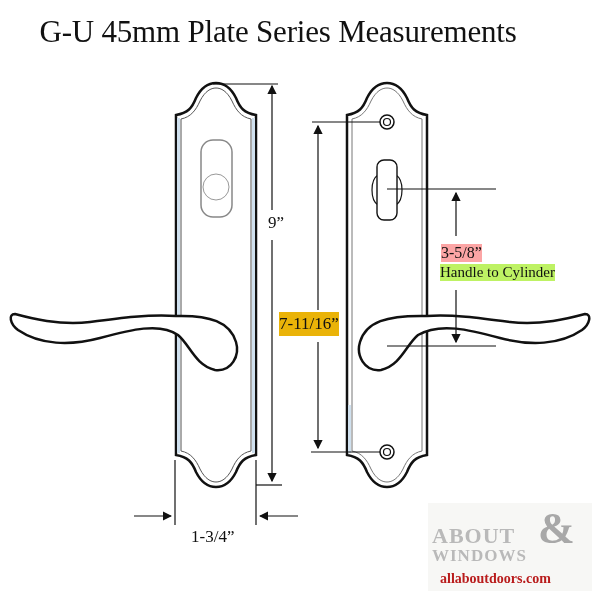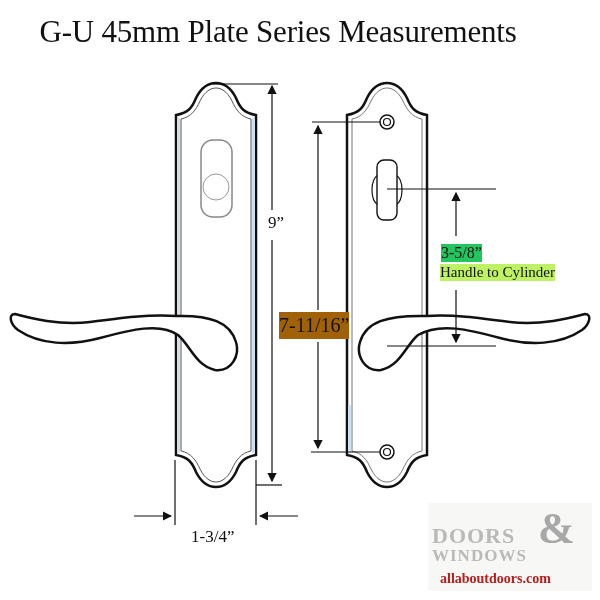--- a/index.html
+++ b/index.html
@@ -4,22 +4,22 @@
   <style>
     html, body { margin: 0; padding: 0; background: #ffffff; }
     body { width: 600px; height: 600px; position: relative; overflow: hidden; font-family: "Liberation Serif", serif; }
     .title {
       position: absolute; left: 0; top: 14px; width: 556px; text-align: center;
       font-size: 31px; color: #111; font-family: "Liberation Serif", serif; letter-spacing: -0.2px;
     }
     svg.diagram { position: absolute; left: 0; top: 0; }
     .lbl { position: absolute; font-family: "Liberation Serif", serif; color: #111; white-space: nowrap; }
     .lbl-9 { left: 268px; top: 211px; font-size: 17px; background: #fff; padding: 2px 0; }
-    .lbl-711 { left: 279px; top: 312px; font-size: 20px; background: #a16207; padding: 2px 0; }
-    .lbl-358 { left: 441px; top: 244px; font-size: 16px; background: #22c55e; }
+    .lbl-711 { left: 279px; top: 312px; font-size: 17px; background: #eab308; padding: 2px 0; }
+    .lbl-358 { left: 441px; top: 244px; font-size: 16px; background: #fca5a5; }
     .lbl-h2c { left: 440px; top: 264px; font-size: 15px; background: #bef264; }
     .lbl-134 { left: 189px; top: 527px; font-size: 17px; background: #fff; padding: 0 2px; }
     .logo {
       position: absolute; left: 428px; top: 503px; width: 164px; height: 88px;
       background: #f7f7f5; text-align: center; color: #b9b9b9; font-family: "Liberation Serif", serif; font-weight: bold;
     }
     .logo .l1 { font-size: 15px; letter-spacing: 1px; position: absolute; left: 8px; top: 5px; }
     .logo .l2 { font-size: 22px; letter-spacing: 1px; position: absolute; left: 4px; top: 20px; }
     .logo .amp { font-size: 44px; position: absolute; left: 110px; top: 0px; color: #a8a8a8; }
     .logo .l3 { font-size: 17px; letter-spacing: 1px; position: absolute; left: 4px; top: 43px; }
@@ -92,17 +92,17 @@
   </g>
 </svg>
 
 <div class="lbl lbl-9">9”</div>
 <div class="lbl lbl-711">7-11/16”</div>
 <div class="lbl lbl-358">3-5/8”</div>
 <div class="lbl lbl-h2c">Handle to Cylinder</div>
 <div class="lbl lbl-134">1-3/4”</div>
 
 <div class="logo">
-  <span class="l2">DOORS</span>
+  <span class="l2">ABOUT</span>
   <span class="amp">&amp;</span>
   <span class="l3">WINDOWS</span>
   <span class="l4">allaboutdoors.com</span>
 </div>
 
 </body></html>

